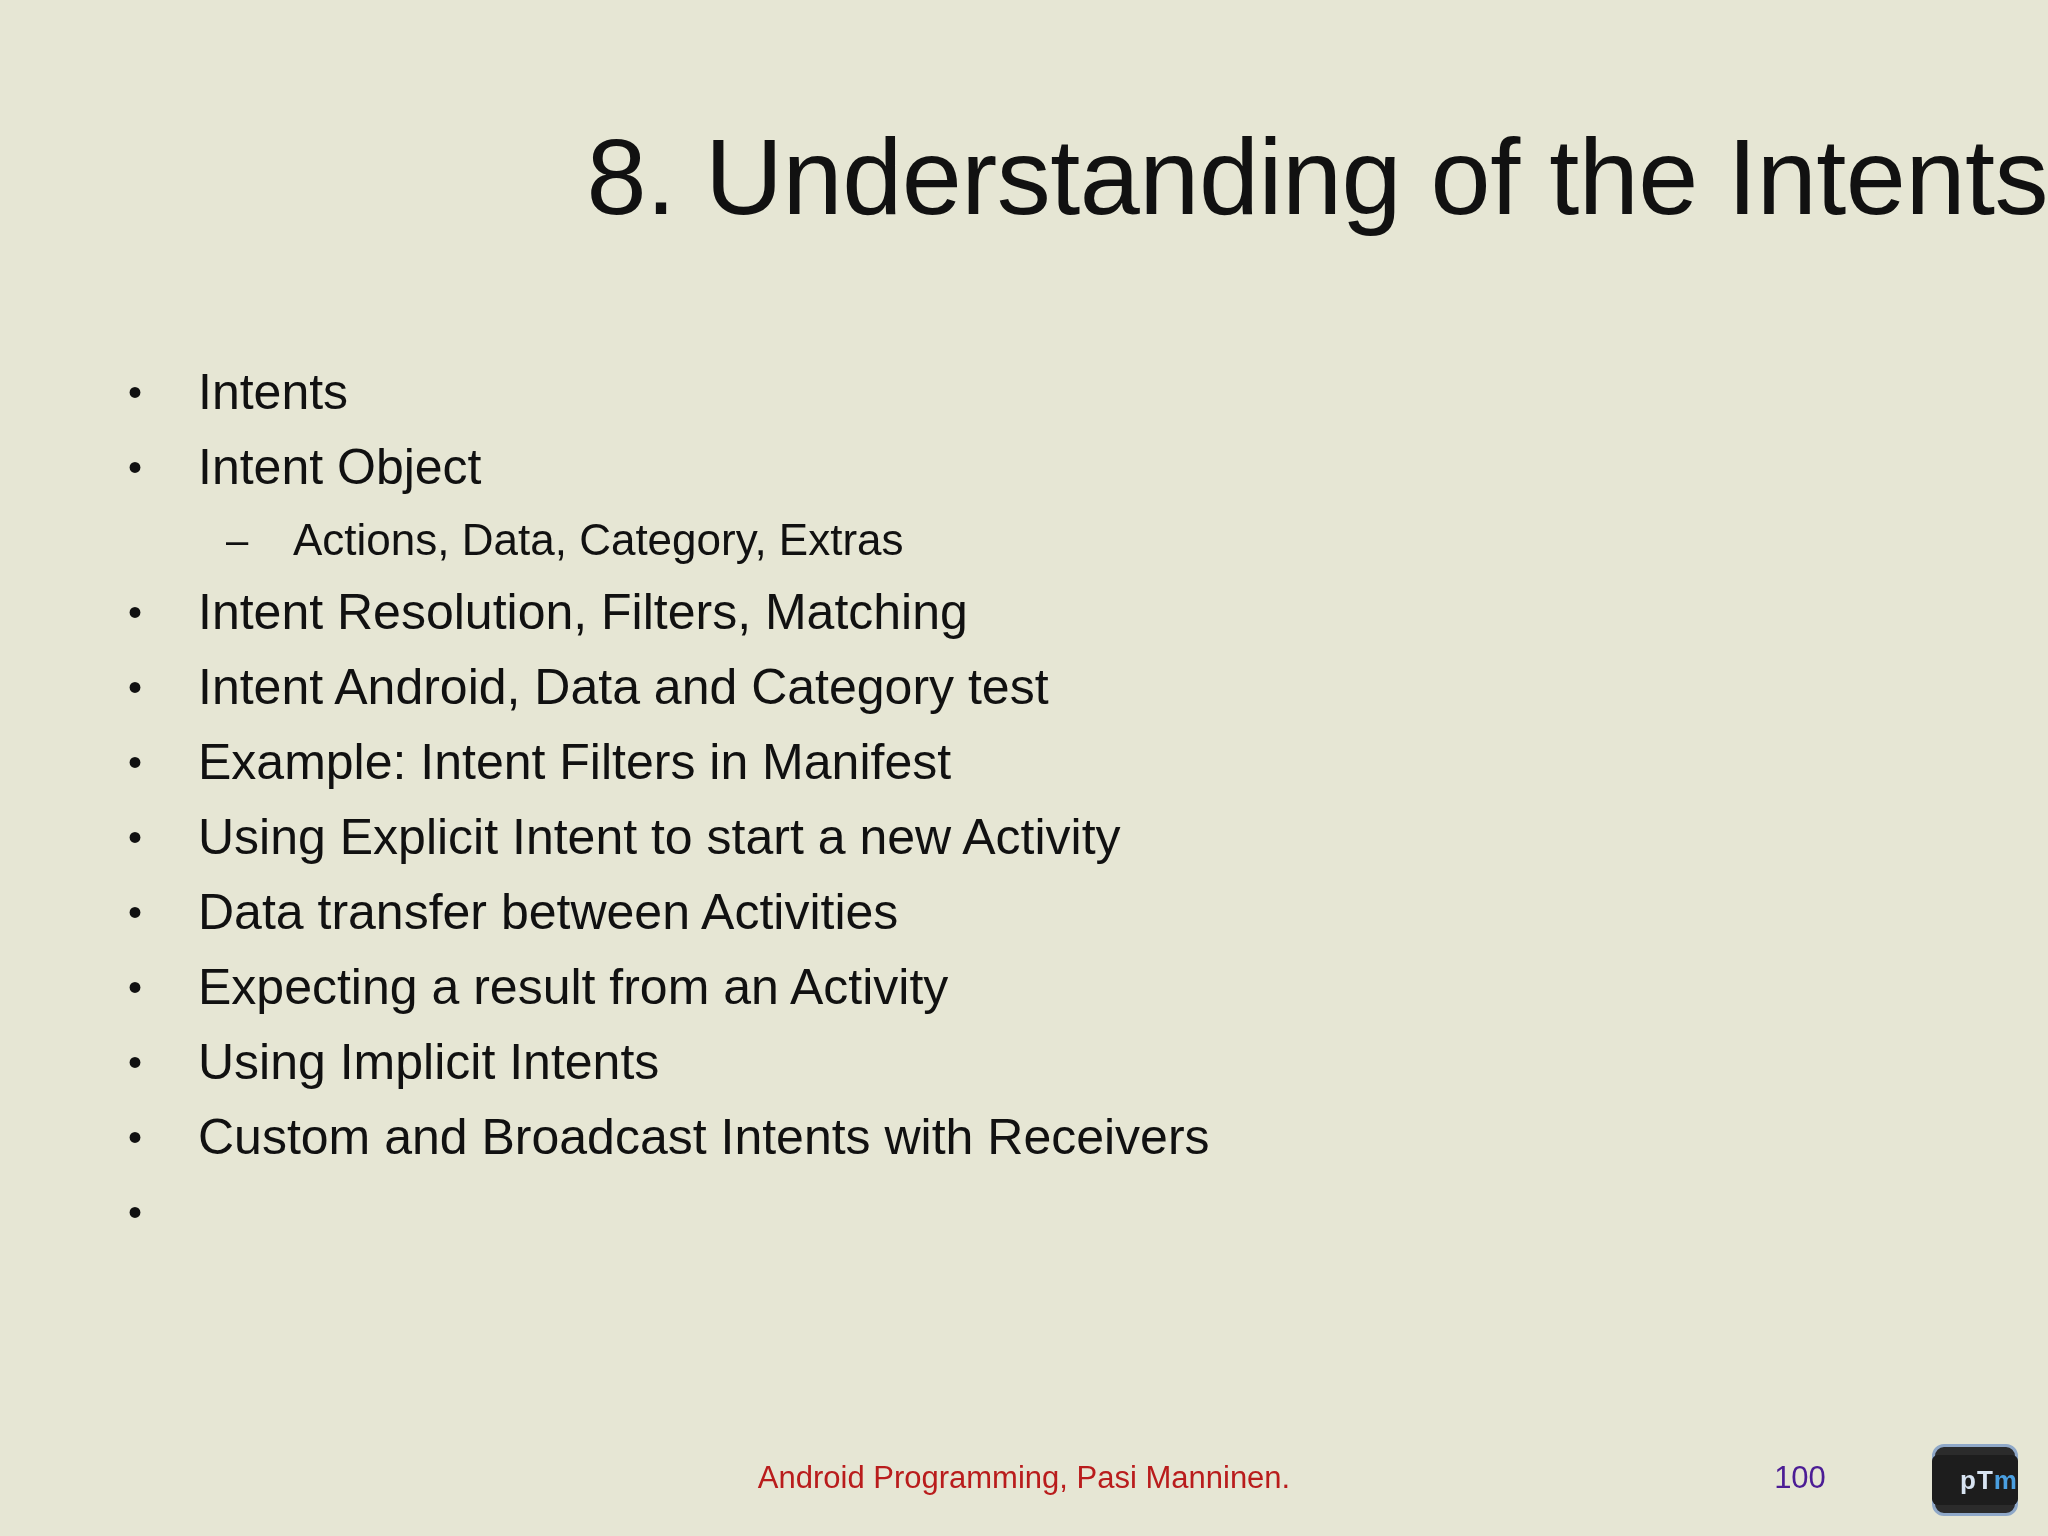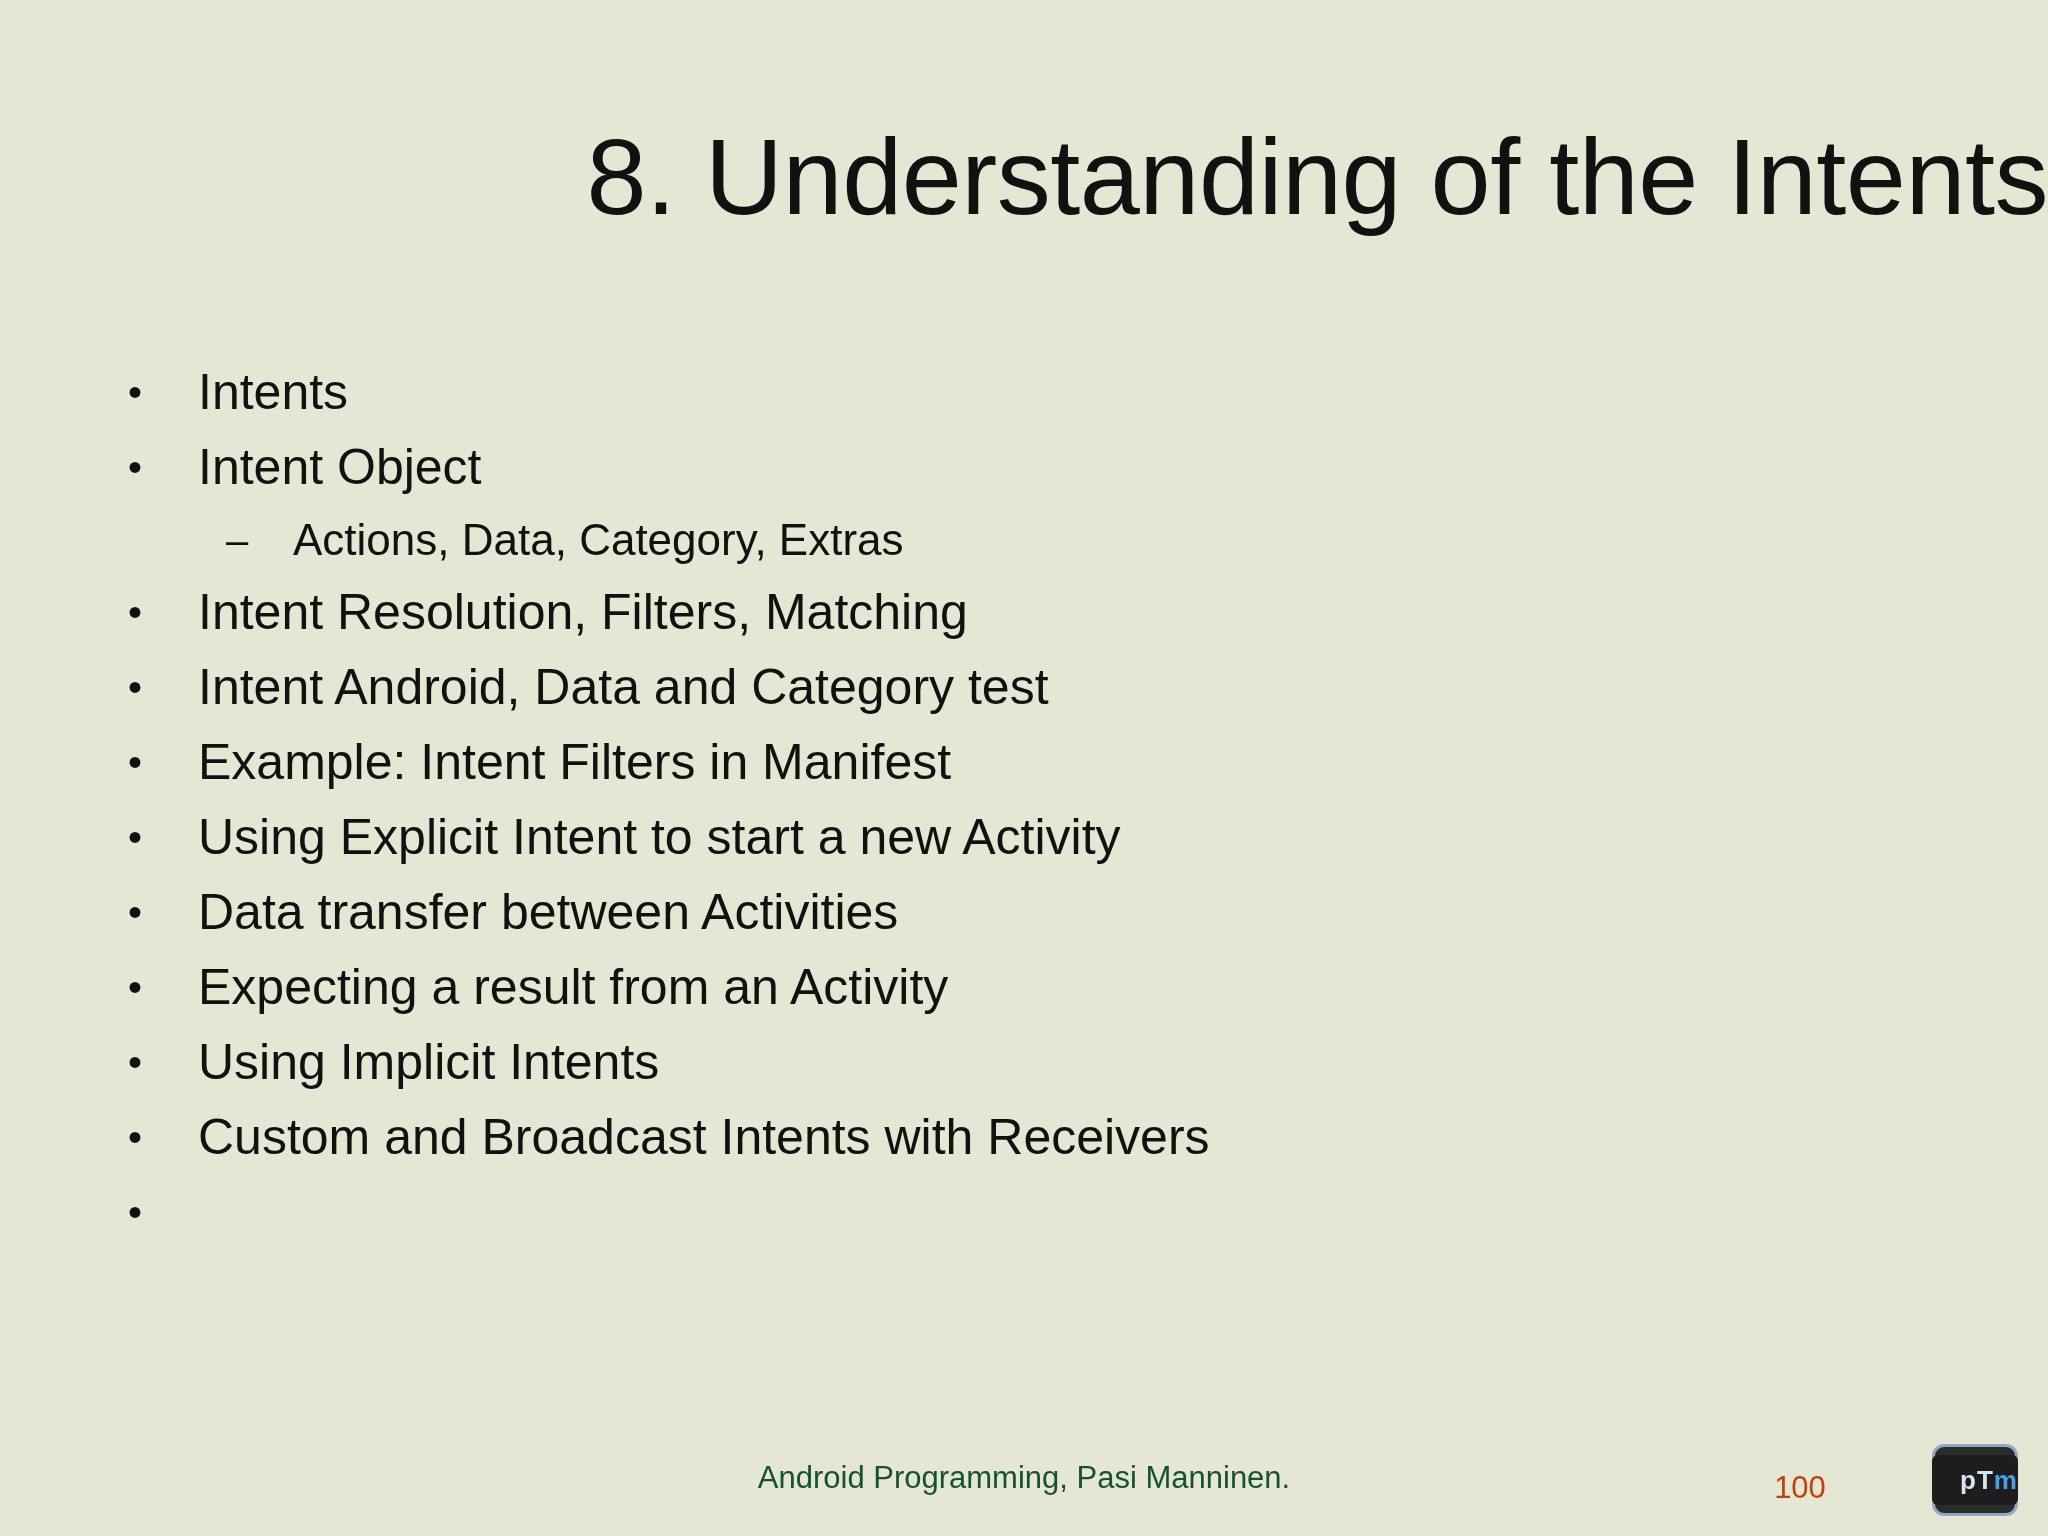--- a/index.html
+++ b/index.html
@@ -71,31 +71,30 @@
     font-size: 40px;
     line-height: 70px;
   }
   .footer-text {
     position: absolute;
     top: 1460px;
     left: 0;
     width: 2048px;
     text-align: center;
     font-size: 31px;
-    color: #14532d;
+    color: #b91c1c;
   }
   .page-number {
     position: absolute;
     top: 1460px;
     left: 1740px;
     width: 120px;
     text-align: center;
     font-size: 31px;
-    color: #c2410c;
-    margin-top: 10px;
+    color: #4c1d95;
   }
   .logo {
     position: absolute;
     top: 1444px;
     left: 1932px;
     width: 86px;
     height: 72px;
     border-radius: 12px;
     background: #2b2b2b;
     border: 3px solid #8fa8c8;

